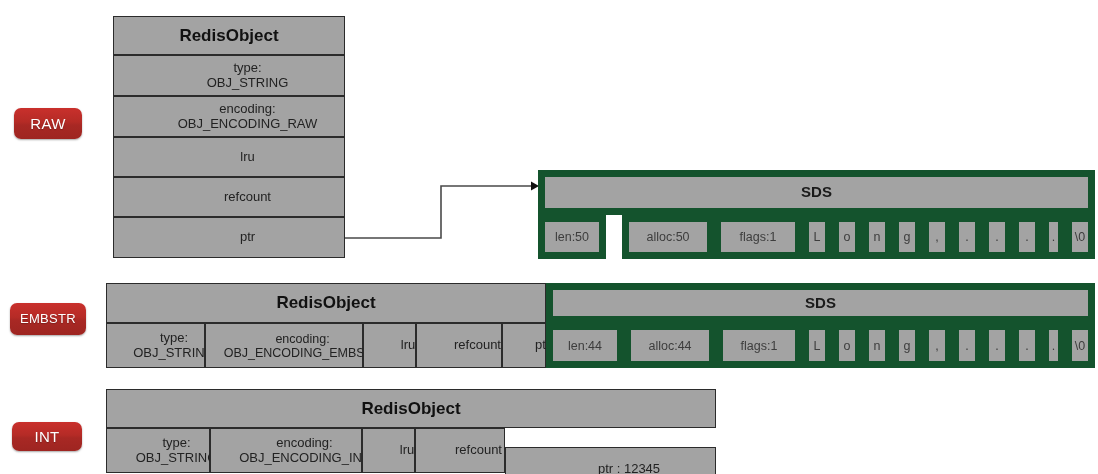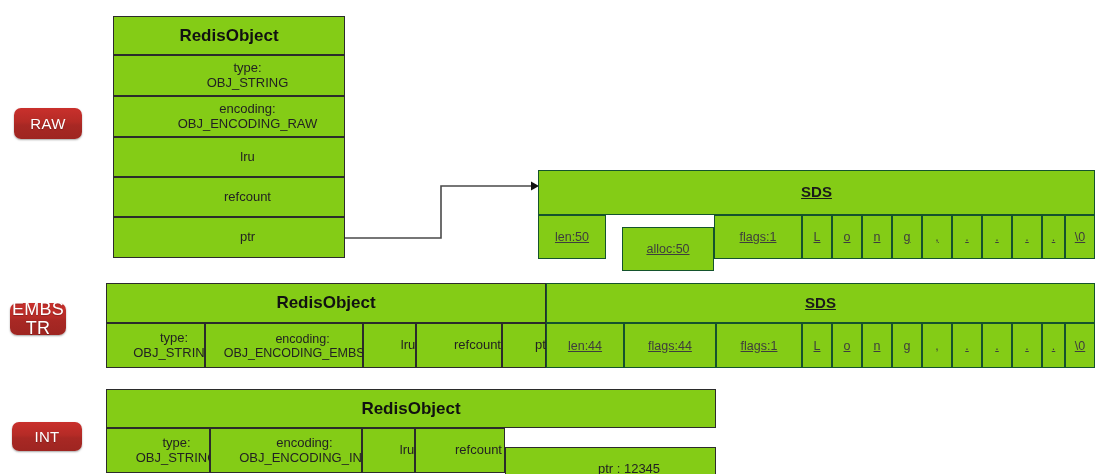--- a/index.html
+++ b/index.html
@@ -29,31 +29,31 @@
     line-height: 1.05;
     display: flex;
     align-items: center;
     justify-content: center;
     letter-spacing: 0.3px;
     text-shadow: 0 1px 1px rgba(0,0,0,0.25);
     overflow: visible;
     white-space: normal;
   }
   .badge-raw    { left: 14px; top: 108px; width: 68px; height: 31px; }
-  .badge-embstr { left: 10px; top: 303px; width: 56px; height: 32px; font-size: 18px; }
+  .badge-embstr { left: 10px; top: 303px; width: 76px; height: 32px; font-size: 13px; }
   .badge-int    { left: 12px; top: 422px; width: 70px; height: 29px; }
   .badge-embstr .badge-text {
     display: block;
     width: 56px;
     word-break: break-all;
   }
   .cell {
     position: absolute;
     box-sizing: border-box;
-    background: #84cc16;
+    background: #a3a3a3;
     display: flex;
     align-items: center;
     justify-content: center;
     text-align: center;
     line-height: 1.12;
     overflow: visible;
     white-space: pre-line;
   }
   .title-cell {
     font-weight: bold;
@@ -62,21 +62,21 @@
   }
   .field-cell {
     font-size: 13px;
     color: #222222;
     padding-left: 37px;
   }
   .sds-cell {
     font-size: 12.5px;
     color: #3d3d3d;
   }
-  .thin { border: 1px solid #14532d; text-decoration: underline; }
+  .thin { border: 7px solid #14532d; }
   .thick { border: 1.6px solid #2b2b2b; }
   .sds-title {
     font-weight: bold;
     font-size: 15px;
     color: #1a1a1a;
   }
 
   
   .connector { position: absolute; left: 0; top: 0; pointer-events: none; }
 </style>
@@ -102,21 +102,21 @@
 <div class="cell field-cell thick" style="left:113px; top:217px; width:232px; height:41px;">ptr</div>
 
 <svg class="connector" width="1098" height="474">
   <polyline points="345,238 441,238 441,186 531,186" fill="none" stroke="#4a4a4a" stroke-width="1.6"></polyline>
   <polygon points="531,181.5 539,186 531,190.5" fill="#111111"></polygon>
 </svg>
 
 <div class="cell sds-title thin" style="left:538px; top:170px; width:557px; height:45px;">SDS</div>
 
 <div class="cell sds-cell thin" style="left:538px; top:215px; width:68px; height:44px;">len:50</div>
-<div class="cell sds-cell thin" style="left:622px; top:215px; width:92px; height:44px;margin-top:12px;">alloc:50</div>
+<div class="cell sds-cell thin" style="left:622px; top:215px; width:92px; height:44px;">alloc:50</div>
 <div class="cell sds-cell thin" style="left:714px; top:215px; width:88px; height:44px;">flags:1</div>
 
 <div class="cell sds-cell thin" style="left:802px; top:215px; width:30px; height:44px;">L</div>
 <div class="cell sds-cell thin" style="left:832px; top:215px; width:30px; height:44px;">o</div>
 <div class="cell sds-cell thin" style="left:862px; top:215px; width:30px; height:44px;">n</div>
 <div class="cell sds-cell thin" style="left:892px; top:215px; width:30px; height:44px;">g</div>
 <div class="cell sds-cell thin" style="left:922px; top:215px; width:30px; height:44px;">,</div>
 <div class="cell sds-cell thin" style="left:952px; top:215px; width:30px; height:44px;">.</div>
 <div class="cell sds-cell thin" style="left:982px; top:215px; width:30px; height:44px;">.</div>
 <div class="cell sds-cell thin" style="left:1012px; top:215px; width:30px; height:44px;">.</div>
@@ -133,21 +133,21 @@
 
 <div class="cell field-cell thick" style="left:106px; top:323px; width:99px; height:45px;">type:
 OBJ_STRING</div>
 <div class="cell field-cell thick" style="left:205px; top:323px; width:158px; height:45px; font-size:12.5px;">encoding:
 OBJ_ENCODING_EMBSTR</div>
 <div class="cell field-cell thick" style="left:363px; top:323px; width:53px; height:45px;">lru</div>
 <div class="cell field-cell thick" style="left:416px; top:323px; width:86px; height:45px;">refcount</div>
 <div class="cell field-cell thick" style="left:502px; top:323px; width:44px; height:45px;">ptr</div>
 
 <div class="cell sds-cell thin" style="left:546px; top:323px; width:78px; height:45px;">len:44</div>
-<div class="cell sds-cell thin" style="left:624px; top:323px; width:92px; height:45px;">flags:44</div>
+<div class="cell sds-cell thin" style="left:624px; top:323px; width:92px; height:45px;">alloc:44</div>
 <div class="cell sds-cell thin" style="left:716px; top:323px; width:86px; height:45px;">flags:1</div>
 
 <div class="cell sds-cell thin" style="left:802px; top:323px; width:30px; height:45px;">L</div>
 <div class="cell sds-cell thin" style="left:832px; top:323px; width:30px; height:45px;">o</div>
 <div class="cell sds-cell thin" style="left:862px; top:323px; width:30px; height:45px;">n</div>
 <div class="cell sds-cell thin" style="left:892px; top:323px; width:30px; height:45px;">g</div>
 <div class="cell sds-cell thin" style="left:922px; top:323px; width:30px; height:45px;">,</div>
 <div class="cell sds-cell thin" style="left:952px; top:323px; width:30px; height:45px;">.</div>
 <div class="cell sds-cell thin" style="left:982px; top:323px; width:30px; height:45px;">.</div>
 <div class="cell sds-cell thin" style="left:1012px; top:323px; width:30px; height:45px;">.</div>

